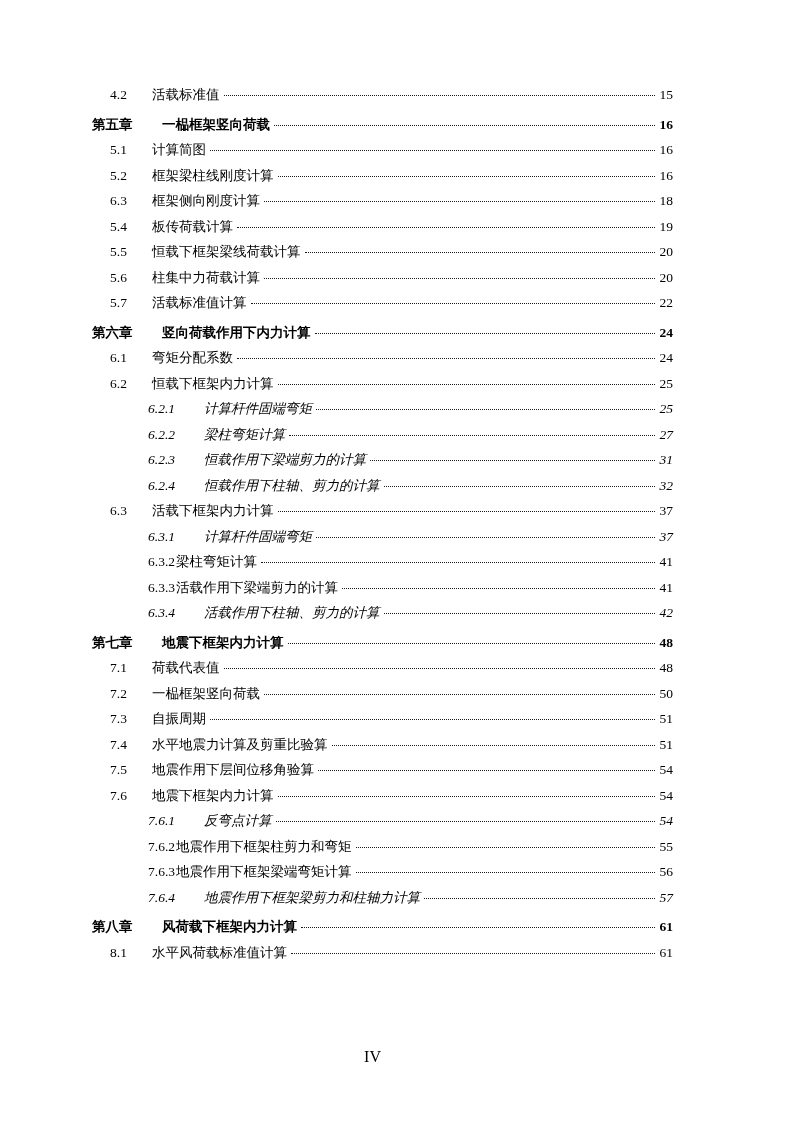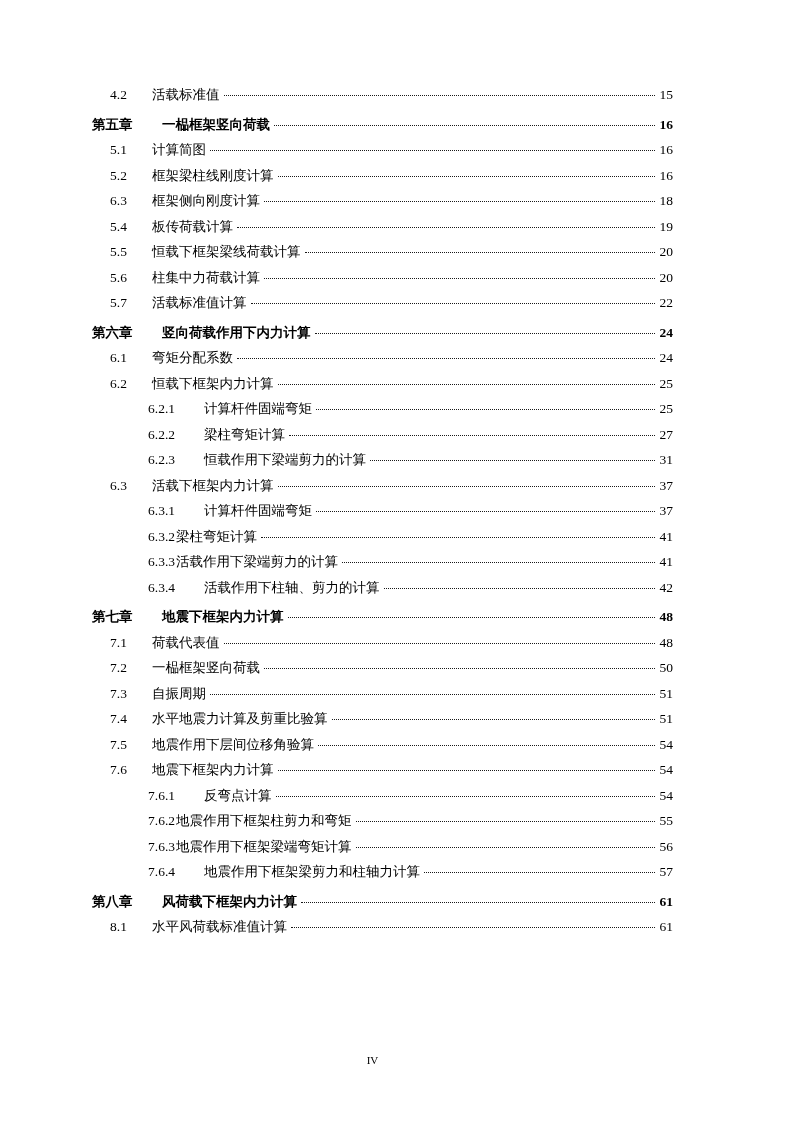--- a/index.html
+++ b/index.html
@@ -75,20 +75,21 @@
   }
   .lvl-sec .num {
     display: inline-block;
     width: 42px;
   }
 
   
   .lvl-sub {
     margin-top: 12px;
     padding-left: 76px;
+    font-style: italic;
   }
   .lvl-sub .num {
     display: inline-block;
     width: 56px;
   }
   
   .lvl-sub-tight {
     margin-top: 12px;
     padding-left: 76px;
   }
@@ -104,21 +105,21 @@
   .first-row {
     margin-top: 0;
   }
 
   .footer {
     position: absolute;
     left: 0;
     right: 0;
     bottom: 56px;
     text-align: center;
-    font-size: 11px;
+    font-size: 16px;
     font-family: "Liberation Serif", serif;
   }
 </style>
 </head>
 <body>
 
 <div class="page">
   <ul class="toc" id="toc-list">
       <li class="toc-entry lvl-sec first-row">
         <span class="label"><span class="num">4.2</span><span class="title">活载标准值</span></span>
@@ -188,20 +189,25 @@
       <li class="toc-entry lvl-sub lvl-sub-gap">
         <span class="label"><span class="num">6.2.2</span><span class="title">梁柱弯矩计算</span></span>
         <span class="dots"></span>
         <span class="page-num">27</span>
       </li>
       <li class="toc-entry lvl-sub lvl-sub-gap">
         <span class="label"><span class="num">6.2.3</span><span class="title">恒载作用下梁端剪力的计算</span></span>
         <span class="dots"></span>
         <span class="page-num">31</span>
       </li>
+      <li class="toc-entry lvl-sub lvl-sub-gap">
+        <span class="label"><span class="num">6.2.4</span><span class="title">恒载作用下柱轴、剪力的计算</span></span>
+        <span class="dots"></span>
+        <span class="page-num">32</span>
+      </li>
       <li class="toc-entry lvl-sec">
         <span class="label"><span class="num">6.3</span><span class="title">活载下框架内力计算</span></span>
         <span class="dots"></span>
         <span class="page-num">37</span>
       </li>
       <li class="toc-entry lvl-sub lvl-sub-gap">
         <span class="label"><span class="num">6.3.1</span><span class="title">计算杆件固端弯矩</span></span>
         <span class="dots"></span>
         <span class="page-num">37</span>
       </li>

